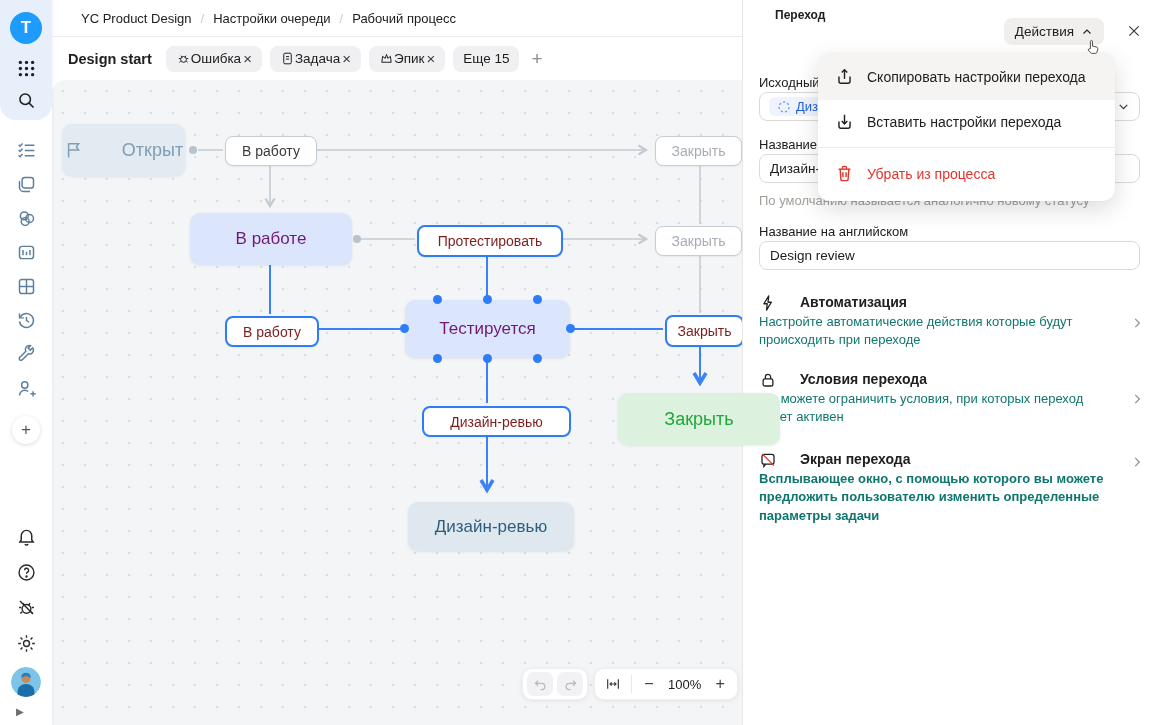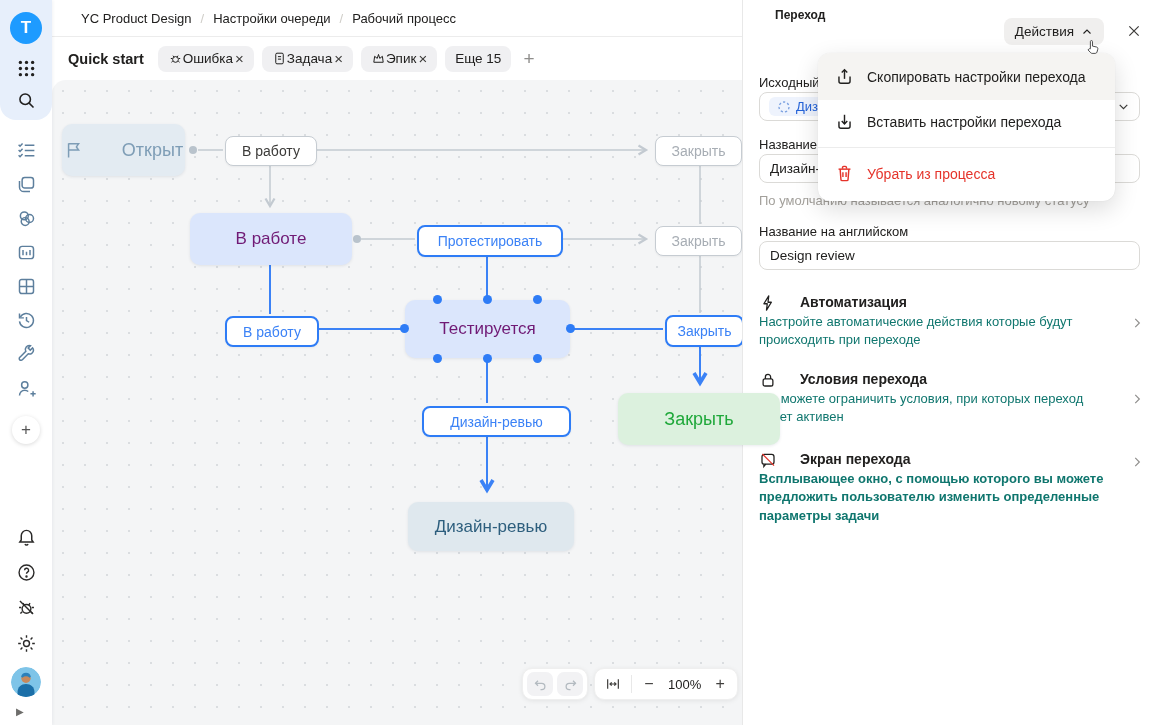--- a/index.html
+++ b/index.html
@@ -30,21 +30,21 @@
   
   .canvas{position:absolute;left:52px;top:80px;right:0;bottom:0;background:radial-gradient(circle,#dadde0 1.3px,transparent 1.4px) 0 0/22px 22px,#f4f5f6;border-top-left-radius:14px;}
   .edges{position:absolute;left:0;top:0;z-index:5;}
   .node{position:absolute;display:flex;align-items:center;justify-content:center;border-radius:10px;z-index:10;box-shadow:0 1px 3px rgba(40,60,90,.10);cursor:pointer;}
   .st-open{background:#e3ebf2;color:#7e9db6;font-size:18px;gap:9px;}
   .st-blue{background:#dbe6fc;color:#701a75;font-size:17px;}
   .st-green{background:#dcf1de;color:#1fa83a;font-size:18px;font-weight:500;z-index:50;}
   .st-pause{background:#dfe8ee;color:#2d5e7d;font-size:17px;}
   .tr{position:absolute;background:#fff;border:1.5px solid #c6ccd2;border-radius:8px;display:flex;align-items:center;justify-content:center;font-size:14px;color:#3b3a38;z-index:10;box-shadow:0 1px 2px rgba(0,0,0,.05);cursor:pointer;}
   .tr-muted{color:#a7adb4;}
-  .tr-blue{border:2px solid #2e7cf6;color:#3b82f6;}
+  .tr-blue{border:2px solid #2e7cf6;color:#7f1d1d;}
   .handle{position:absolute;width:9px;height:9px;border-radius:50%;background:#2e7cf6;z-index:15;}
   .toolbar{position:absolute;background:#fff;border:1px solid #efefef;border-radius:10px;box-shadow:0 1px 5px rgba(0,0,0,.08);display:flex;align-items:center;z-index:12;}
   .tb-btn{display:flex;align-items:center;justify-content:center;cursor:pointer;}
   .ur{width:26px;height:24px;background:#f2f2f4;border-radius:7px;margin:0 2px;}
   .tb-sep{width:1px;height:18px;background:#e8e8e8;margin:0 6px;}
   .zoom-level{font-size:13px;color:#21201f;padding:0 8px;}
   .pm{font-size:16px;color:#3f3e3c;width:22px;height:24px;}
 
   
   .panel{position:absolute;left:742px;top:0;width:418px;height:725px;background:#fff;border-left:1px solid #e8e8e8;box-sizing:border-box;z-index:40;}
@@ -188,21 +188,21 @@
 
 <div class="crumb-bar">
   <span class="crumb">YC Product Design</span>
   <span class="crumb-sep">/</span>
   <span class="crumb">Настройки очереди</span>
   <span class="crumb-sep">/</span>
   <span class="crumb">Рабочий процесс</span>
 </div>
 
 <div class="tabs-bar">
-  <span class="qs">Quick start</span>
+  <span class="qs">Design start</span>
   <div class="chip">
     <svg viewBox="0 0 24 24" fill="none" stroke="#21201f" stroke-width="1.6">
         <circle cx="12" cy="13.5" r="4.6"></circle>
         <path d="M9.8 10L8 7.5M14.2 10L16 7.5M7 12H4.5M17 12h2.5M7.5 16.5L5.5 18M16.5 16.5l2 1.5"></path>
       </svg>
     <span>Ошибка</span>
     <span class="x">×</span>
   </div>
   <div class="chip">
     <svg viewBox="0 0 24 24" fill="none" stroke="#21201f" stroke-width="1.6">

